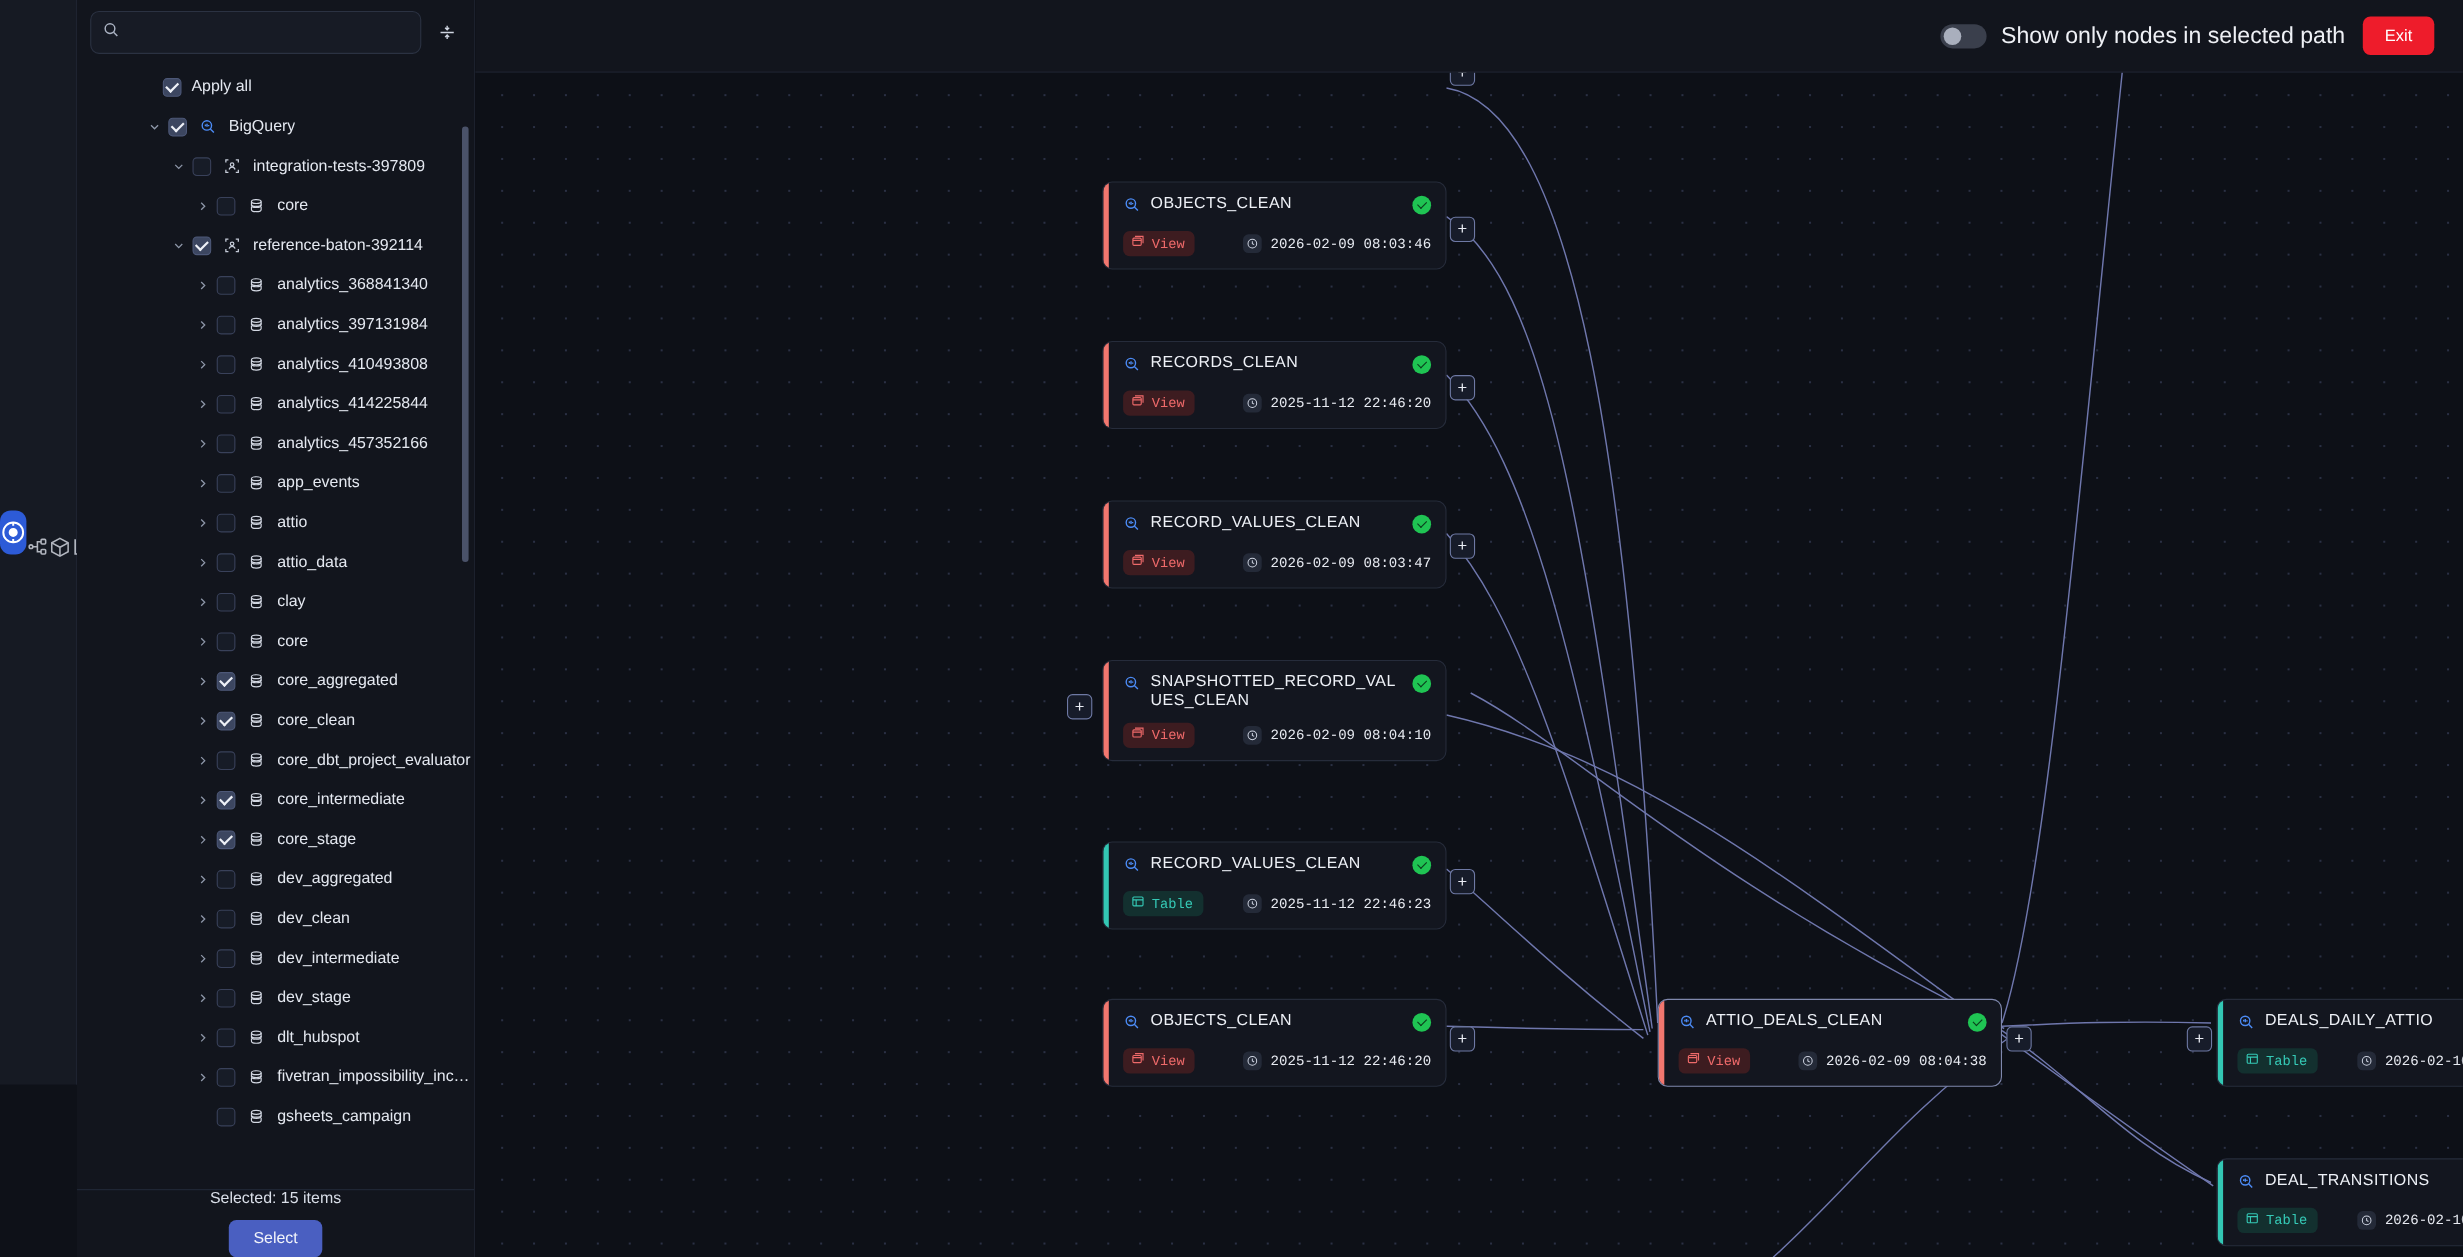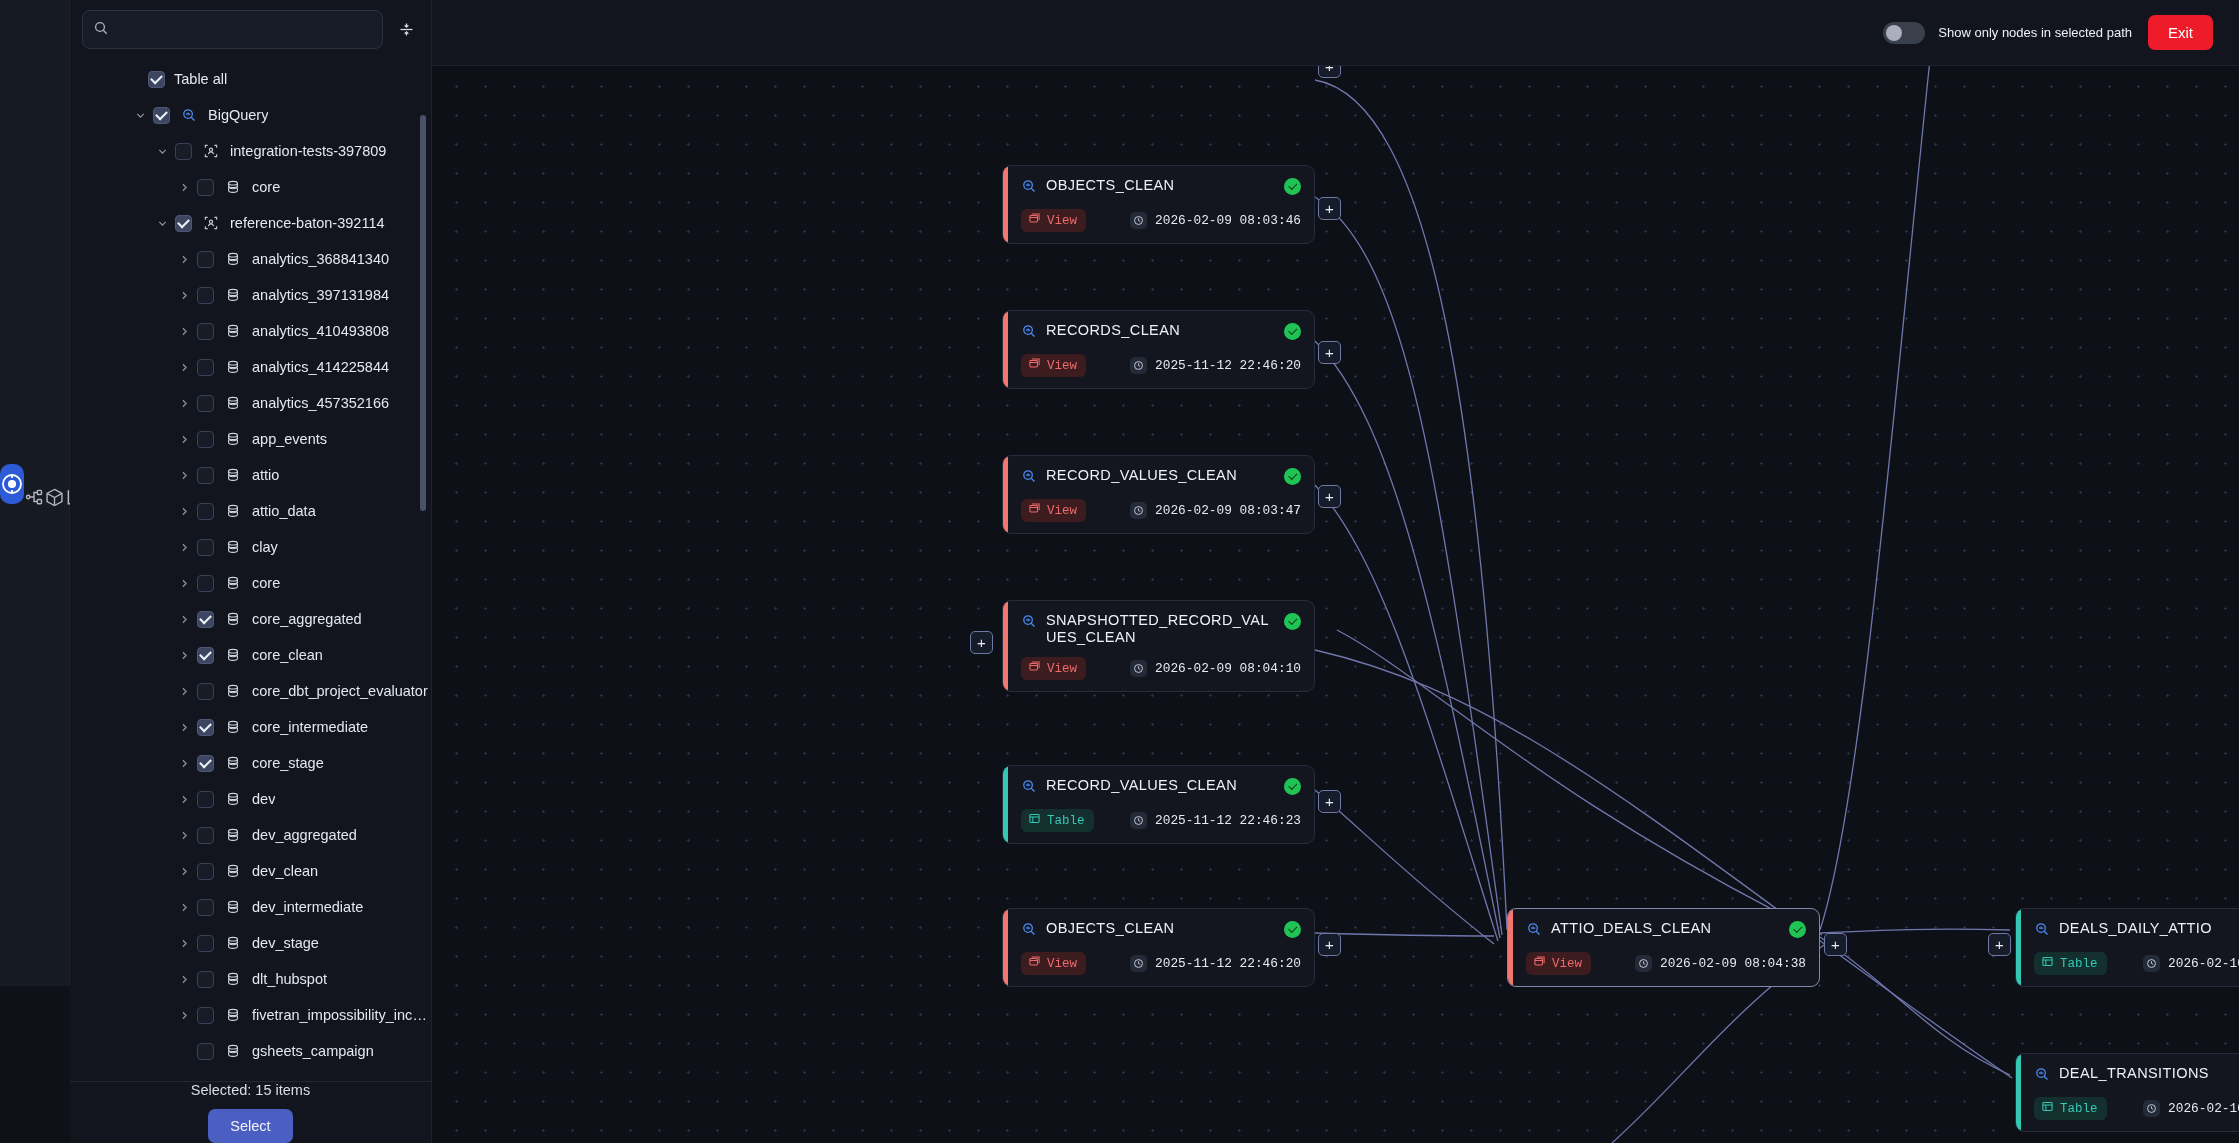--- a/index.html
+++ b/index.html
@@ -107,21 +107,21 @@
   }
   .toggle-wrap { display: flex; align-items: center; gap: 13px; }
   .toggle {
     width: 42px; height: 22px; border-radius: 12px; background: #3a3f4c;
     position: relative; cursor: pointer;
   }
   .toggle .knob {
     position: absolute; left: 3px; top: 3px; width: 16px; height: 16px;
     border-radius: 50%; background: #a9afbd;
   }
-  .toggle-label { color: #eef0f5; font-size: 13px; }
+  .toggle-label { color: #eef0f5; font-size: 21px; }
   .exit-btn {
     background: #ee1c2b; color: #ffffff; border: none; border-radius: 7px;
     padding: 9px 20px; font-size: 15px; font-family: "Liberation Sans", sans-serif;
     cursor: pointer;
   }
 
   .edges { position: absolute; inset: 0; z-index: 1; pointer-events: none; }
 
   
   .node {
@@ -254,21 +254,21 @@
           <path d="M3.5 12 L20.5 12"></path>
           <path d="M12 3.5 L12 8.5 M9.4 6 L12 8.6 L14.6 6"></path>
           <path d="M12 20.5 L12 15.5 M9.4 18 L12 15.4 L14.6 18"></path>
         </svg>
       </div>
     </div>
 
     <div class="tree-scroll">
       <div class="row" style="padding-left:78px">
         <div class="cb on" style="margin-left:-0px"></div>
-        <span class="lbl">Table all</span>
+        <span class="lbl">Apply all</span>
       </div>
       <div class="tree" id="tree-container">
           <div class="row" style="padding-left: 60px; align-items: center;">
             <span class="chev">
               <svg width="11" height="11" viewBox="0 0 24 24" fill="none" stroke="currentColor" stroke-width="2.6">
                 <path d="M5 8.5 L12 15.5 L19 8.5"></path>
               </svg>
             </span>
             <span class="cb on"></span>
             <span class="ticon">
@@ -576,37 +576,20 @@
             <span class="cb on"></span>
             <span class="ticon">
               <svg width="16" height="16" viewBox="0 0 24 24" fill="none" stroke="#d2d7e2" stroke-width="1.6">
                 <ellipse cx="12" cy="6.3" rx="6.6" ry="2.7"></ellipse>
                 <path d="M5.4 6.3 L5.4 11.8 C5.4 13.3 8.4 14.5 12 14.5 C15.6 14.5 18.6 13.3 18.6 11.8 L18.6 6.3"></path>
                 <path d="M5.4 10.2 C5.4 11.7 8.4 12.9 12 12.9 C15.6 12.9 18.6 11.7 18.6 10.2"></path>
                 <path d="M5.4 13.6 L5.4 17.4 C5.4 18.9 8.4 20.1 12 20.1 C15.6 20.1 18.6 18.9 18.6 17.4 L18.6 13.6"></path>
               </svg>
             </span>
             <span class="lbl">core_stage</span>
-          </div>
-          <div class="row" style="padding-left: 104px;">
-            <span class="chev">
-              <svg width="11" height="11" viewBox="0 0 24 24" fill="none" stroke="currentColor" stroke-width="2.6">
-                <path d="M8.5 5 L15.5 12 L8.5 19"></path>
-              </svg>
-            </span>
-            <span class="cb"></span>
-            <span class="ticon">
-              <svg width="16" height="16" viewBox="0 0 24 24" fill="none" stroke="#d2d7e2" stroke-width="1.6">
-                <ellipse cx="12" cy="6.3" rx="6.6" ry="2.7"></ellipse>
-                <path d="M5.4 6.3 L5.4 11.8 C5.4 13.3 8.4 14.5 12 14.5 C15.6 14.5 18.6 13.3 18.6 11.8 L18.6 6.3"></path>
-                <path d="M5.4 10.2 C5.4 11.7 8.4 12.9 12 12.9 C15.6 12.9 18.6 11.7 18.6 10.2"></path>
-                <path d="M5.4 13.6 L5.4 17.4 C5.4 18.9 8.4 20.1 12 20.1 C15.6 20.1 18.6 18.9 18.6 17.4 L18.6 13.6"></path>
-              </svg>
-            </span>
-            <span class="lbl">dev</span>
           </div>
           <div class="row" style="padding-left: 104px;">
             <span class="chev">
               <svg width="11" height="11" viewBox="0 0 24 24" fill="none" stroke="currentColor" stroke-width="2.6">
                 <path d="M8.5 5 L15.5 12 L8.5 19"></path>
               </svg>
             </span>
             <span class="cb"></span>
             <span class="ticon">
               <svg width="16" height="16" viewBox="0 0 24 24" fill="none" stroke="#d2d7e2" stroke-width="1.6">

